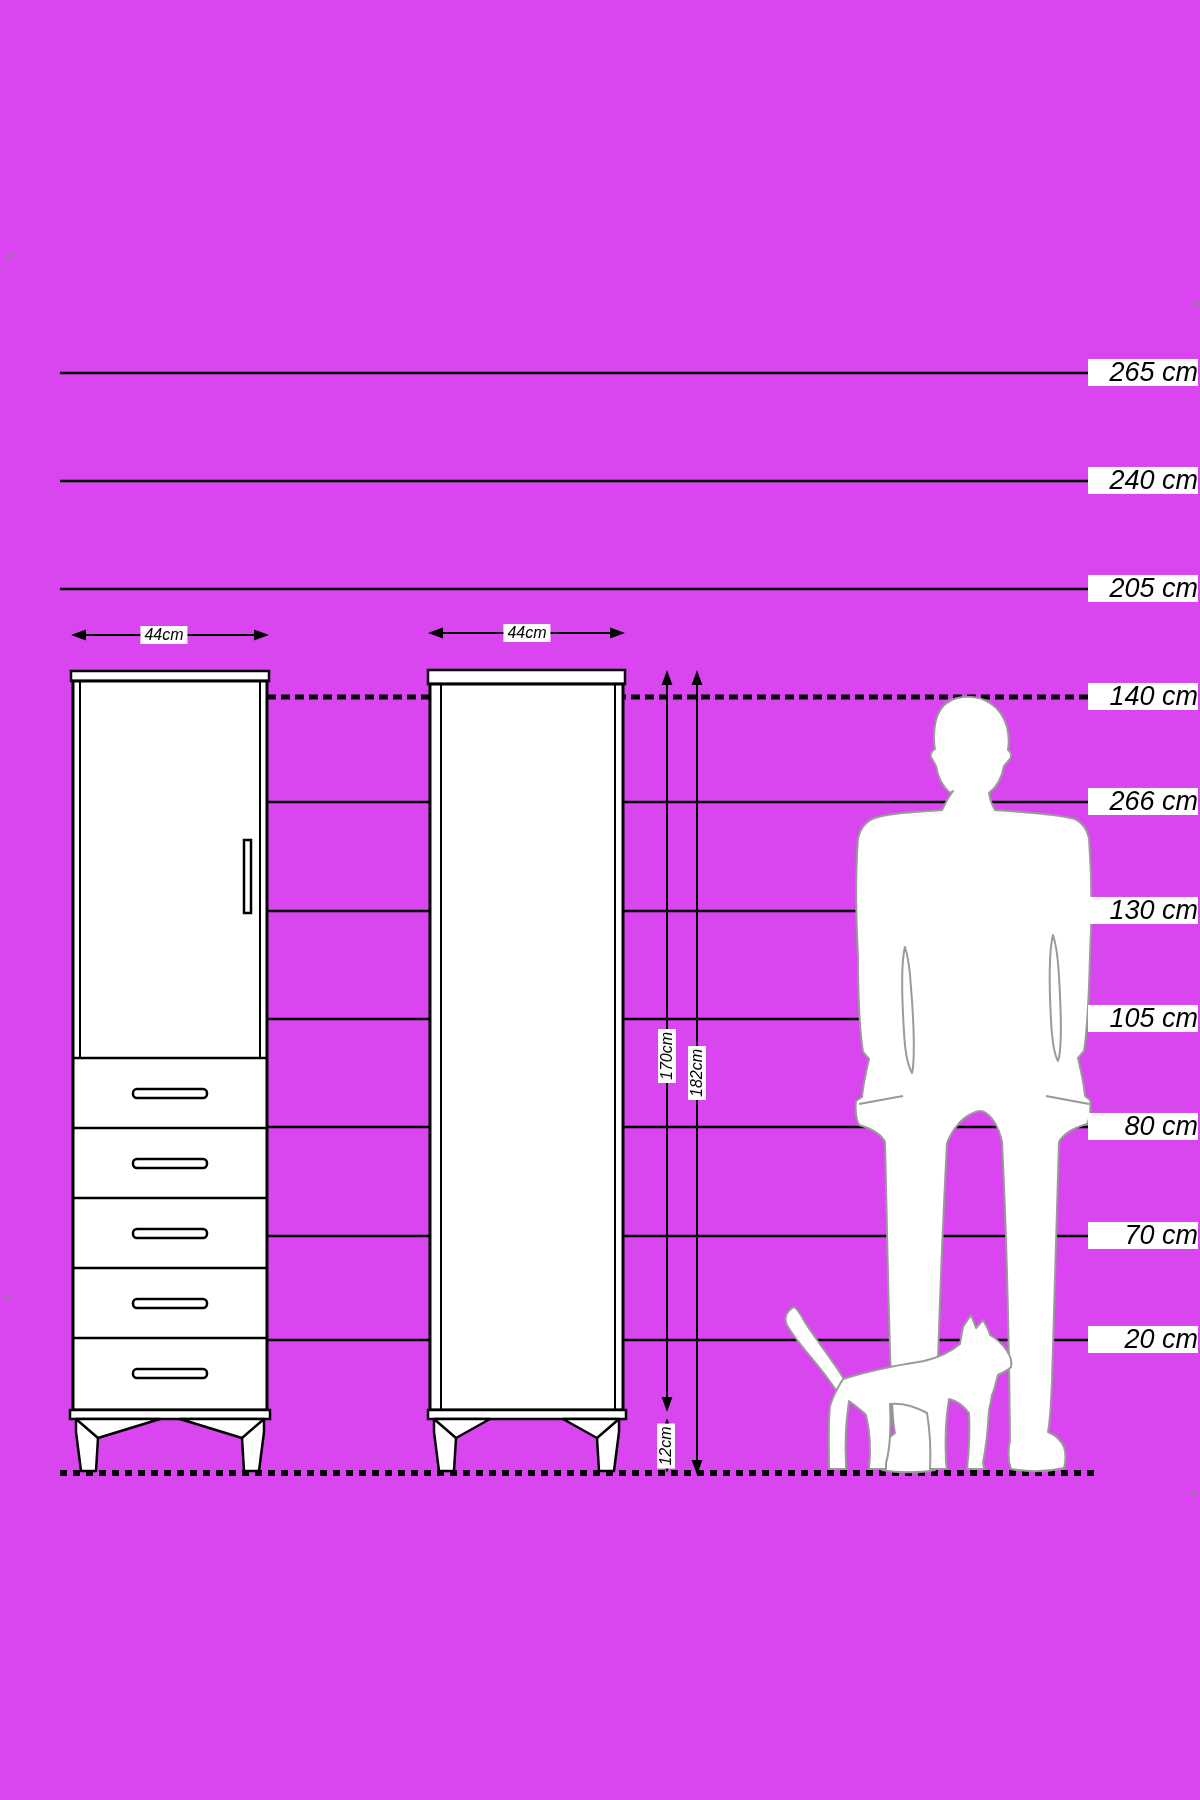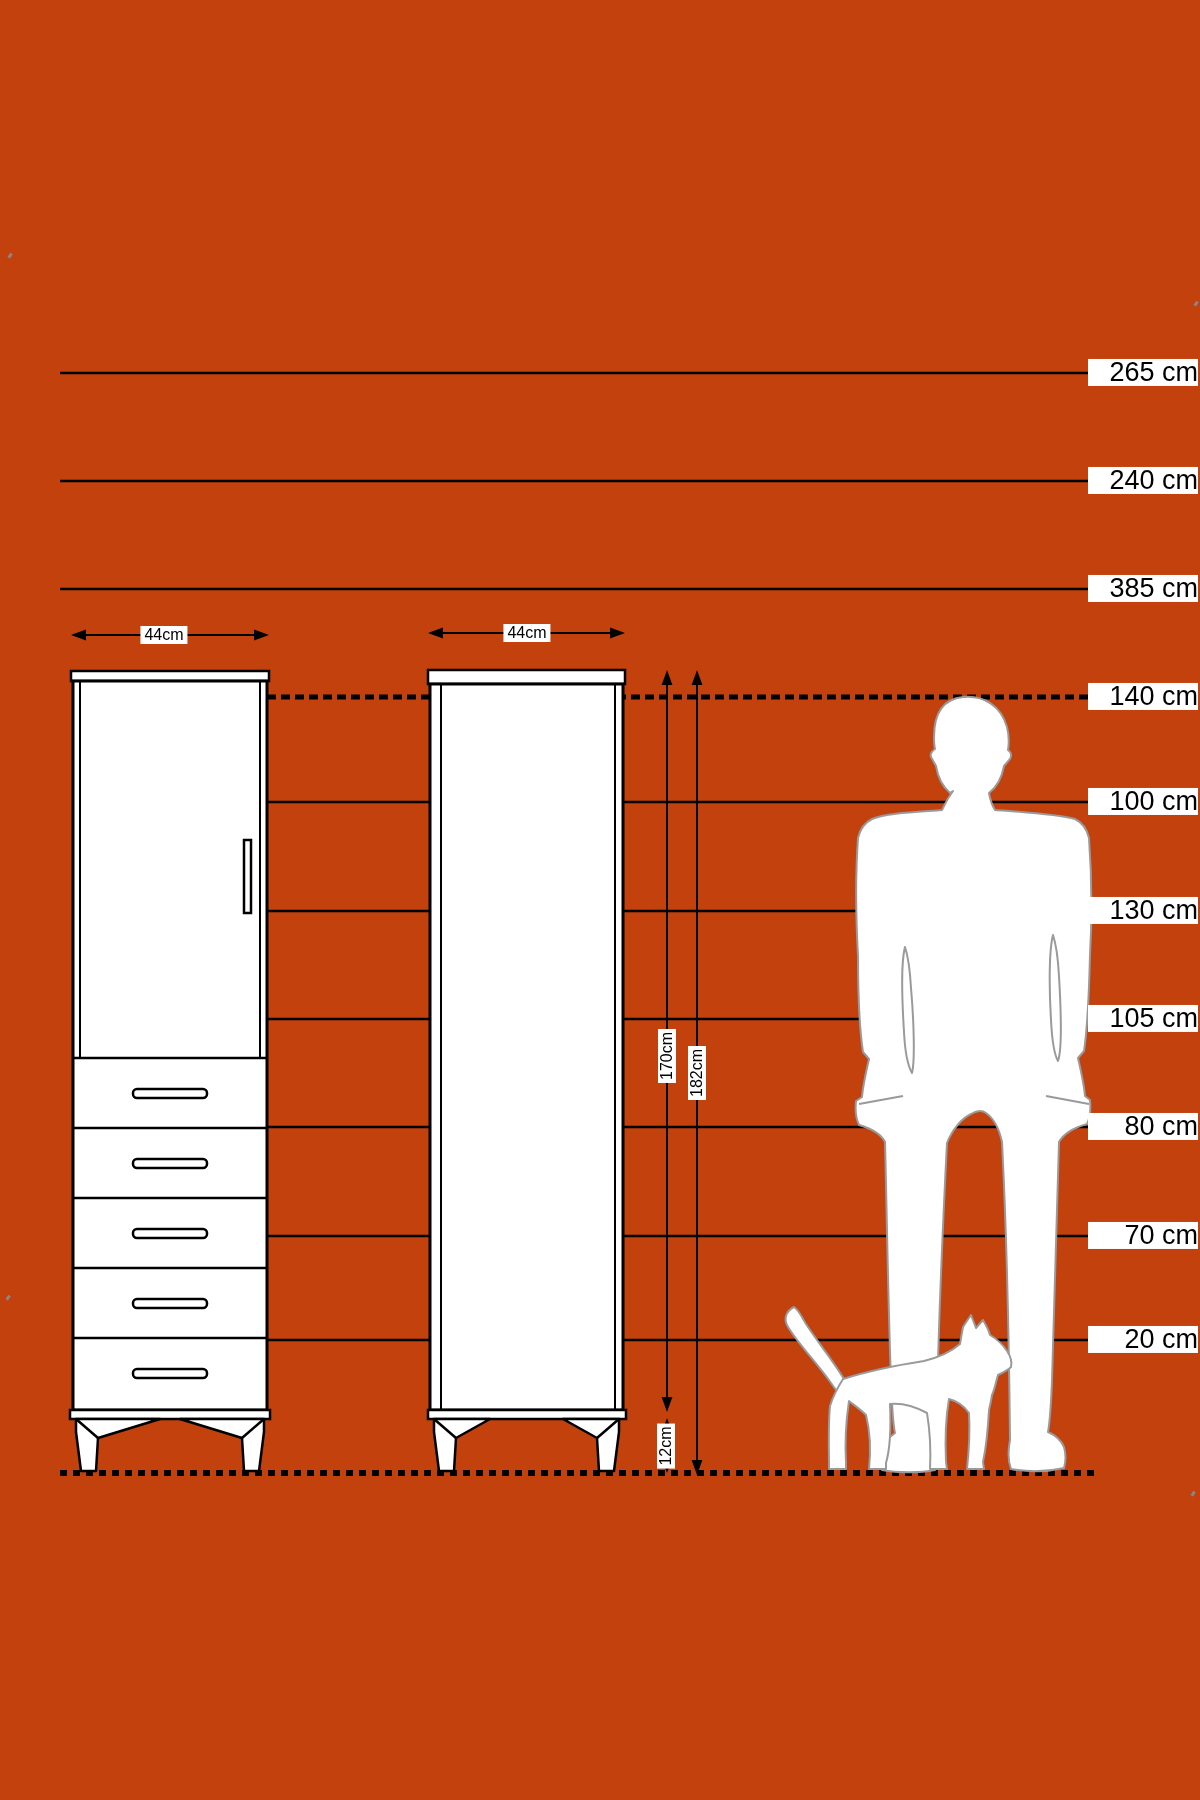--- a/index.html
+++ b/index.html
@@ -1,22 +1,23 @@
 <!DOCTYPE html>
 <html><head>
 <meta charset="utf-8">
 <style>
   html,body{margin:0;padding:0;background:#fff;}
   .stage{
     position:relative;
     width:1200px;height:1800px;
-    background:#c2410c;
+    background:#d946ef;
     font-family:"Liberation Sans", sans-serif;
     color:#000;
     overflow:hidden;
+    font-style:italic;
   }
   .stage svg{position:absolute;left:0;top:0;}
   .scale-label{
     position:absolute;
     left:1088px;width:110px;
     text-align:right;
     font-size:27px;
     line-height:1;
     transform:translateY(-52%);
     background:#fff;
@@ -250,23 +251,23 @@
     <g fill="#888">
       <rect x="9" y="253" width="3" height="5" transform="rotate(35 10 255)"></rect>
       <rect x="1195" y="301" width="3" height="5" transform="rotate(35 1196 303)"></rect>
       <rect x="7" y="1295" width="3" height="5" transform="rotate(35 8 1297)"></rect>
       <rect x="1192" y="1491" width="3" height="5" transform="rotate(35 1193 1493)"></rect>
     </g>
   </svg>
 
   <div class="scale-label" style="top:373px">265 cm</div>
   <div class="scale-label" style="top:481px">240 cm</div>
-  <div class="scale-label" style="top:589px">385 cm</div>
+  <div class="scale-label" style="top:589px">205 cm</div>
   <div class="scale-label" style="top:697px">140 cm</div>
-  <div class="scale-label" style="top:802px">100 cm</div>
+  <div class="scale-label" style="top:802px">266 cm</div>
   <div class="scale-label" style="top:911px">130 cm</div>
   <div class="scale-label" style="top:1019px">105 cm</div>
   <div class="scale-label" style="top:1127px">80 cm</div>
   <div class="scale-label" style="top:1236px">70 cm</div>
   <div class="scale-label" style="top:1340px">20 cm</div>
 
   <div class="hdim" style="left:164px;top:635px">44cm</div>
   <div class="hdim" style="left:527px;top:633px">44cm</div>
 
   <div class="vdim" style="left:667px;top:1056px">170cm</div>

